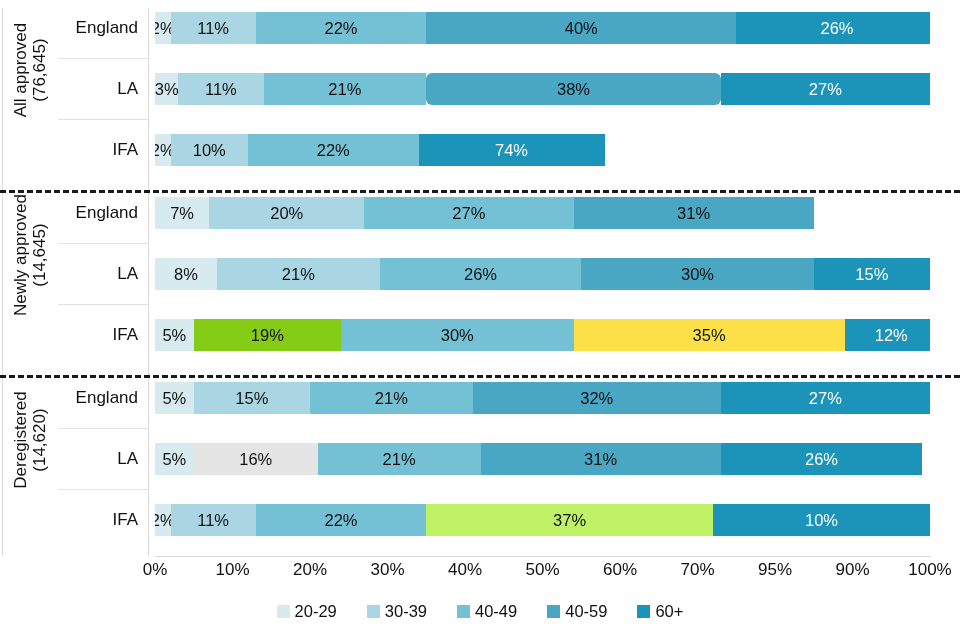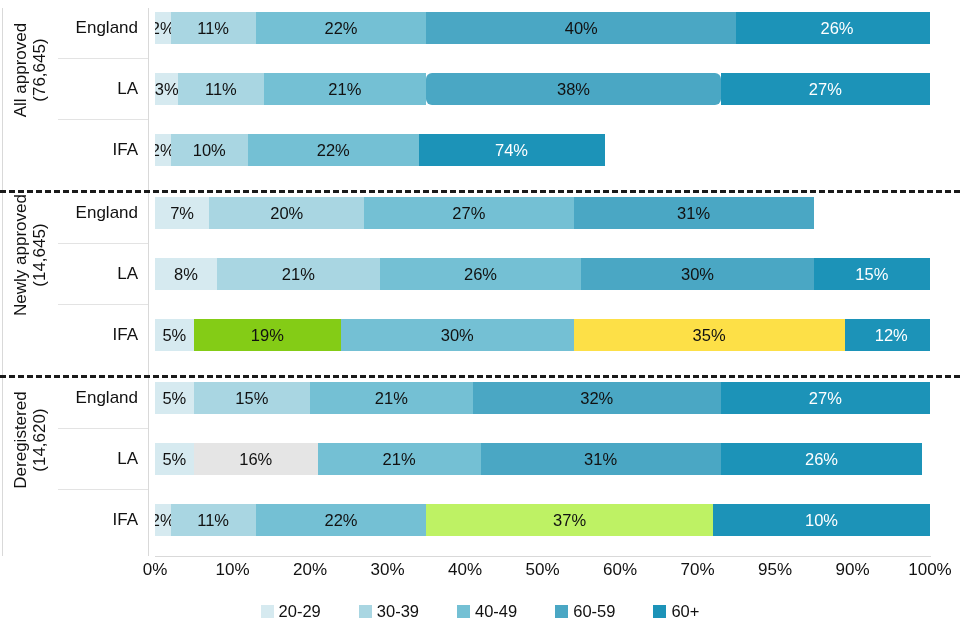--- a/index.html
+++ b/index.html
@@ -122,21 +122,21 @@
   }
 
   
   .legend {
     position: absolute;
     left: 0; top: 602px;
     width: 960px;
     display: flex;
     justify-content: center;
     align-items: center;
-    gap: 38px;
+    gap: 30px;
   }
   .legend-item {
     display: flex;
     align-items: center;
     gap: 5px;
     font-size: 16.5px;
     color: #111111;
   }
   .legend-swatch {
     width: 13px; height: 13px;
@@ -279,21 +279,21 @@
       <div class="legend-item">
         <span class="legend-swatch" style="background: rgb(169, 214, 226);"></span>
         <span>30-39</span>
       </div>
       <div class="legend-item">
         <span class="legend-swatch" style="background: rgb(116, 192, 212);"></span>
         <span>40-49</span>
       </div>
       <div class="legend-item">
         <span class="legend-swatch" style="background: rgb(74, 167, 196);"></span>
-        <span>60-59</span>
+        <span>40-59</span>
       </div>
       <div class="legend-item">
         <span class="legend-swatch" style="background: rgb(28, 147, 184);"></span>
         <span>60+</span>
       </div>
     </div>
 
 </div>
 
 </body></html>

